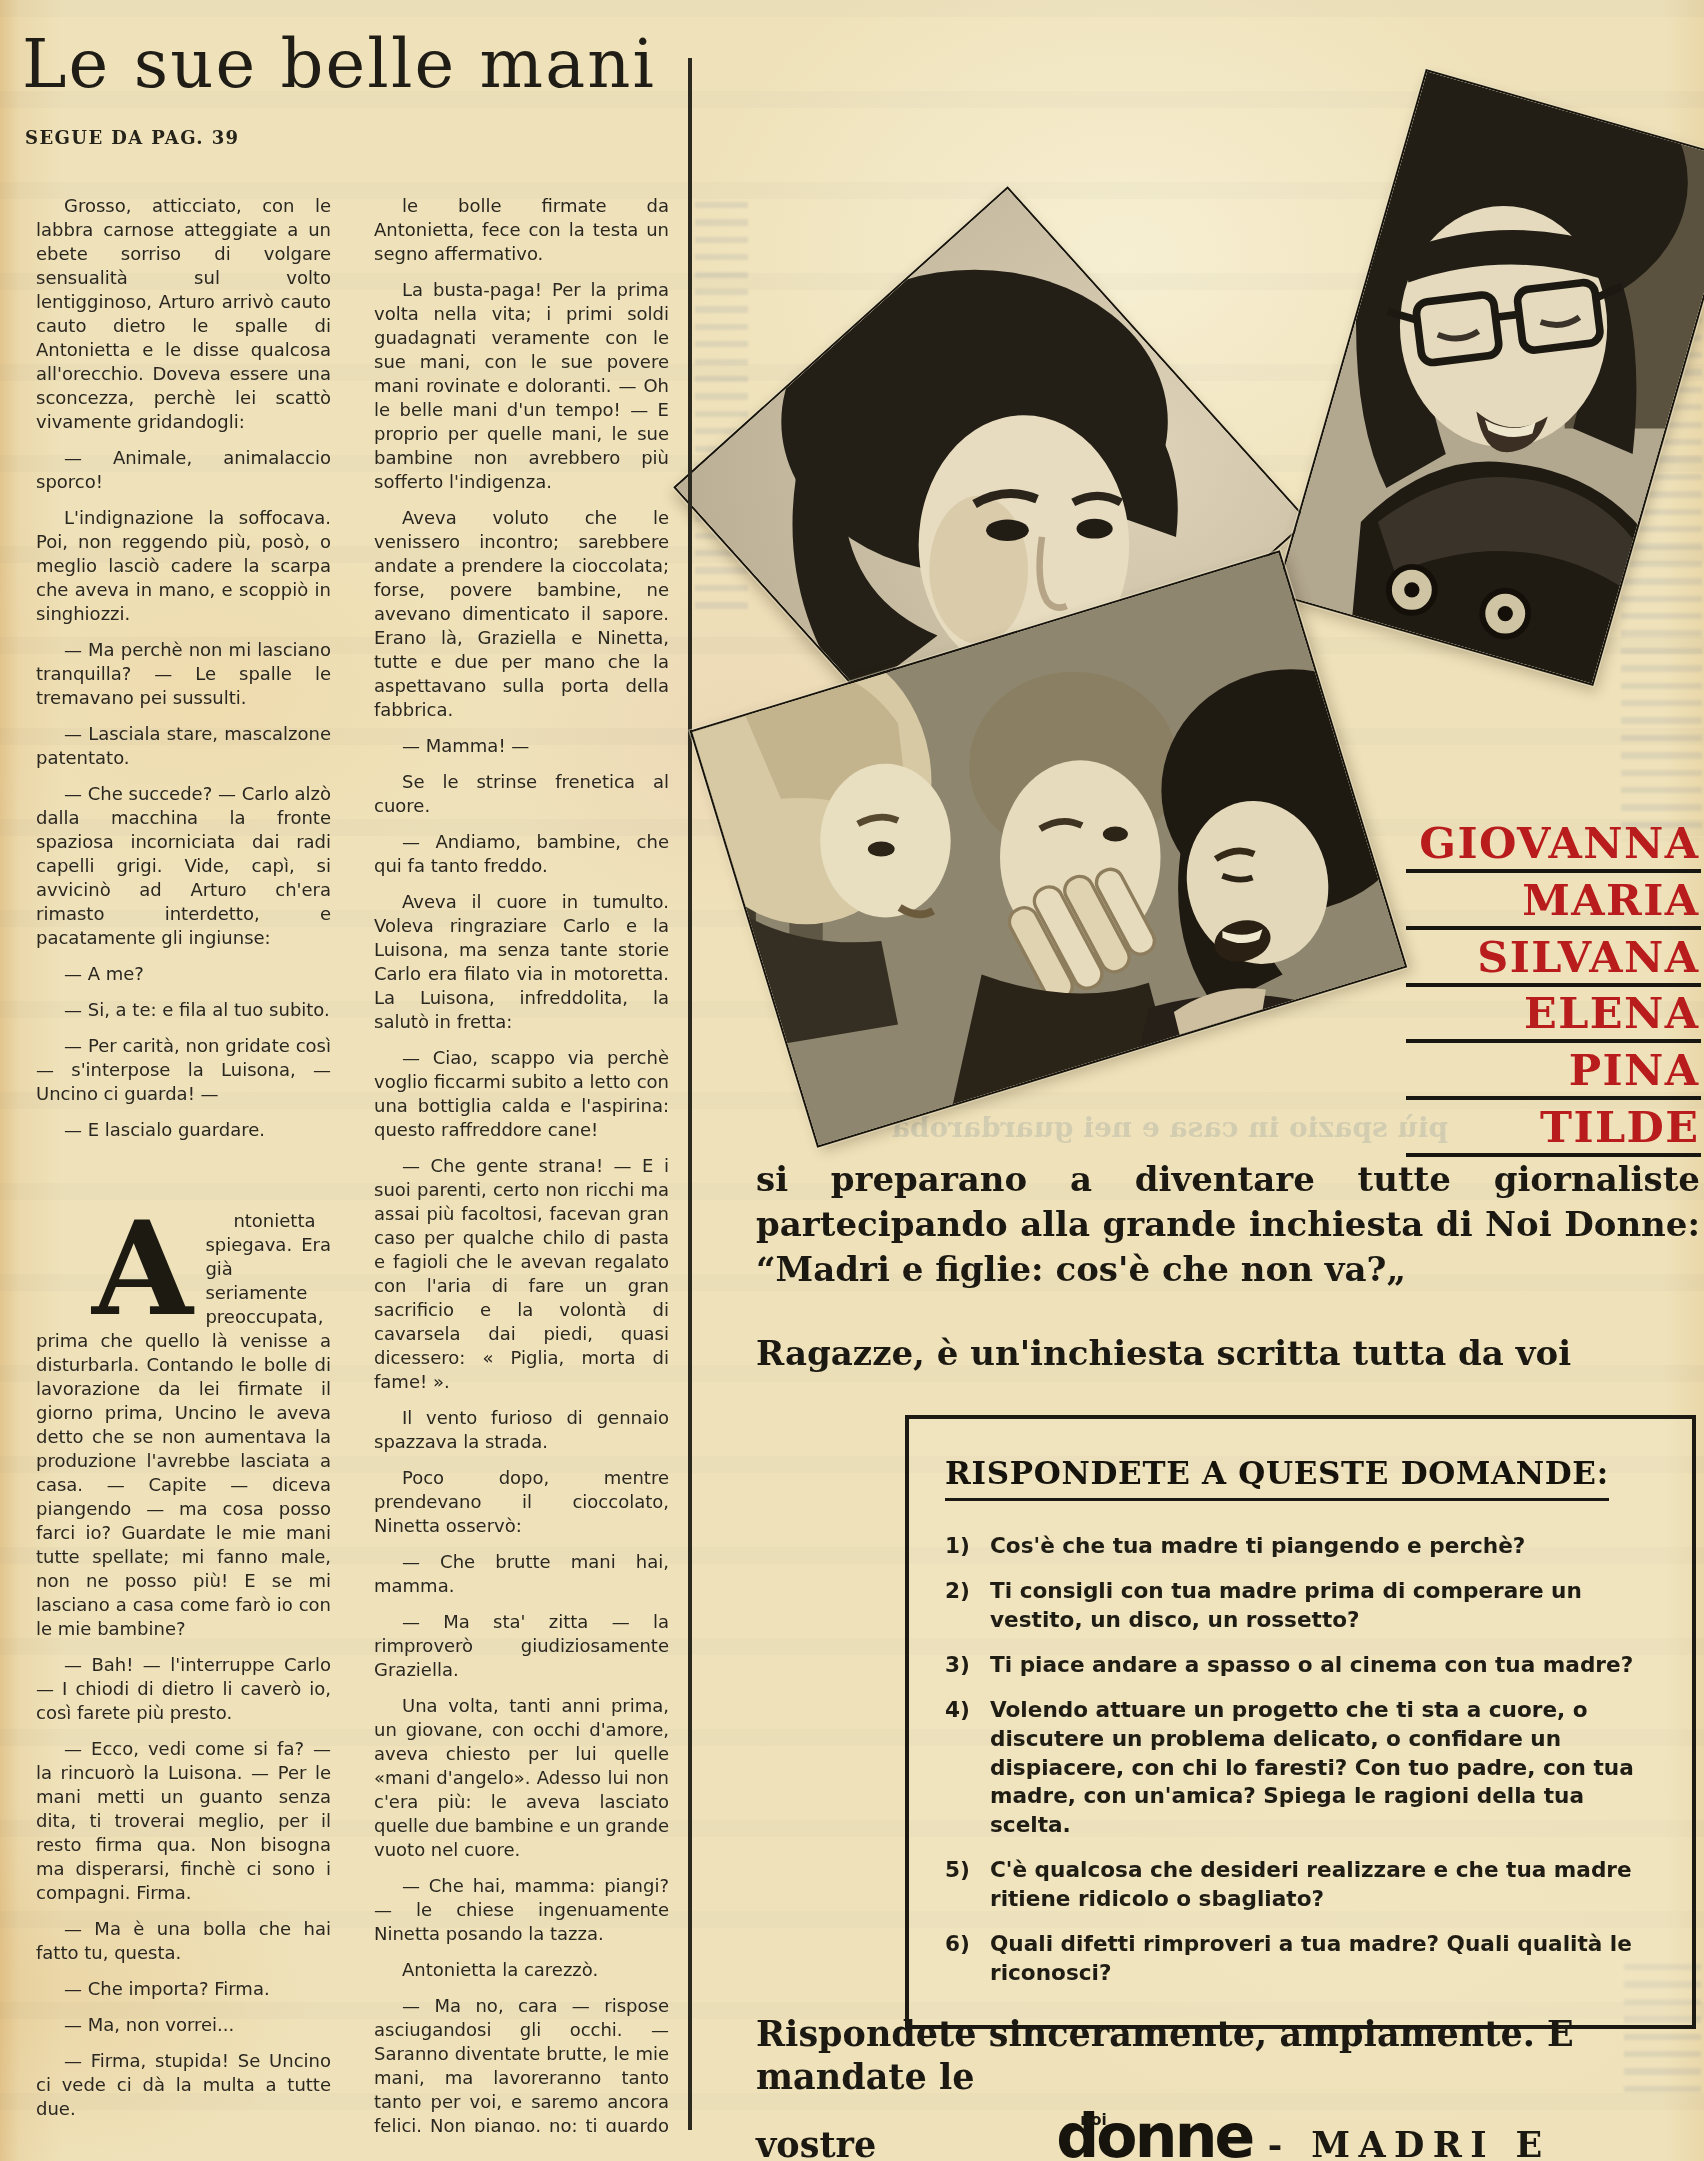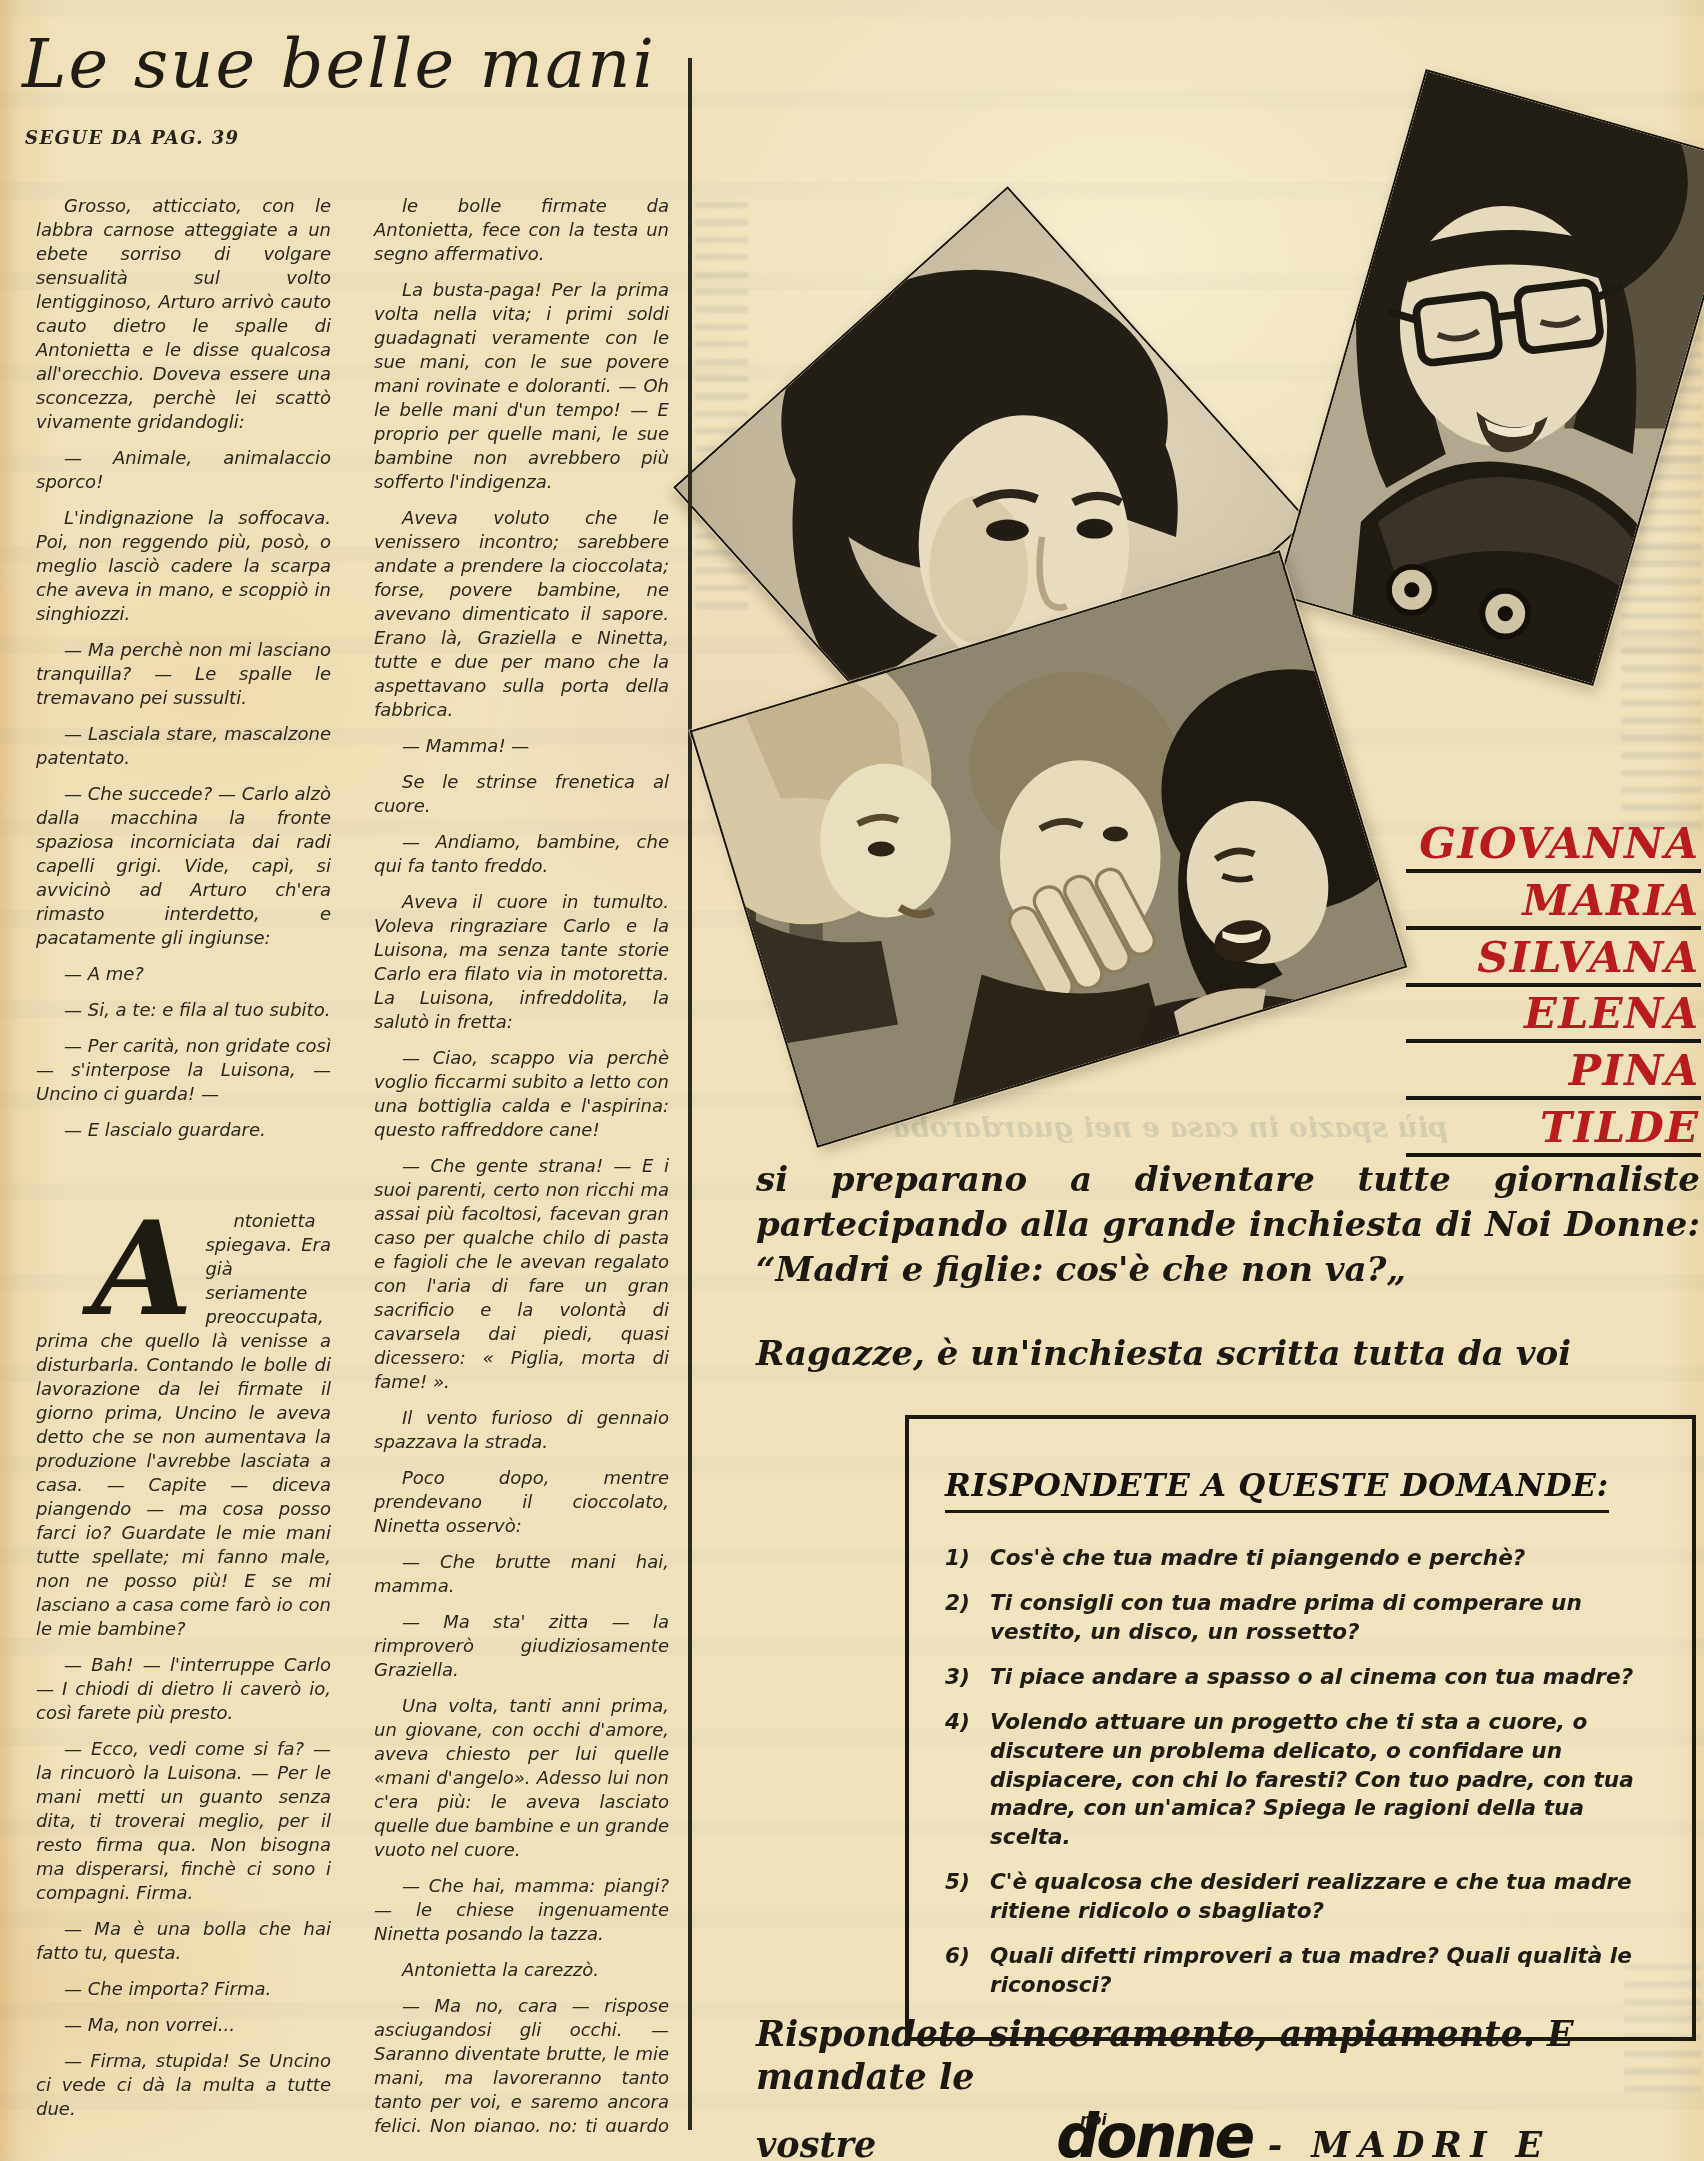--- a/index.html
+++ b/index.html
@@ -1,21 +1,20 @@
 <!DOCTYPE html>
 <html lang="it" style="font-size:11px"><head>
 <meta charset="utf-8">
 <style>
   html,body{margin:0;padding:0;background:#8d8878;}
   .page{
     position:relative; width:1705px; height:2161px; overflow:hidden;
     background:#efe2ba;
     font-family:"DejaVu Sans", sans-serif;
     color:#23211b;
-    font-style:italic;
   }
   
   .page::before{
     content:""; position:absolute; inset:0; pointer-events:none; z-index:0;
     background:
       linear-gradient(90deg, rgba(205,150,70,.38) 0px, rgba(205,150,70,.12) 19.5px, rgba(205,150,70,0) 63px),
       linear-gradient(270deg, rgba(210,170,100,.20) 0px, rgba(210,170,100,0) 42px),
       radial-gradient(446px 292px at 12% 32%, rgba(236,200,140,.25), rgba(236,200,140,0) 70%),
       radial-gradient(627px 487px at 66% 12%, rgba(255,252,235,.5), rgba(255,252,235,0) 70%),
       radial-gradient(362px 292px at 43% 34%, rgba(215,150,150,.12), rgba(215,150,150,0) 70%),
@@ -102,21 +101,21 @@
   .lead, .tagline{
     margin:0; font-family:"DejaVu Serif", serif; font-weight:bold;
     color:#1b1912; font-size:34px; line-height:45px; text-align:justify;
   }
   .tagline{margin-top:39px; text-align:left;}
 
   
   .qbox{
     position:absolute; left:905px; top:1415px; width:791px; min-height:506px;
     border:4.9px solid #1d1a14; z-index:3; box-sizing:border-box;
-    padding:48px 29px 21px 36px; background:rgba(244,235,205,.25);
+    padding:36px 29px 21px 36px; background:rgba(244,235,205,.25);
   }
   .qbox h2{
     margin:0 0 31px 0; display:inline-block;
     font-family:"DejaVu Serif", serif; font-weight:bold; font-size:31px;
     letter-spacing:0.7px; color:#15130c; padding-bottom:7px;
     border-bottom:3.5px solid #1d1a14;
   }
   .q-row{display:flex; margin-bottom:16.7px; font-weight:bold; font-size:21.6px; line-height:28.6px; color:#1f1c14;}
   .q-num{flex:0 0 45px;}
   .q-text{flex:1; text-align:left;}

